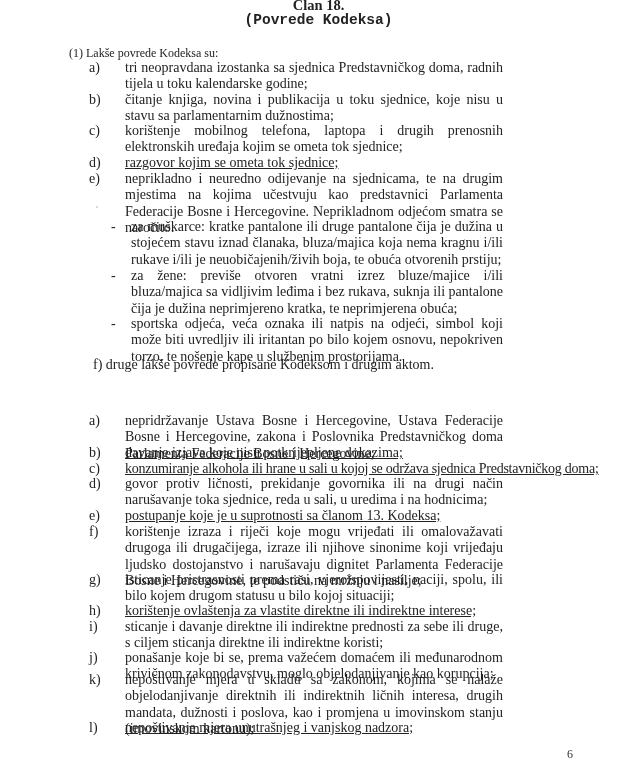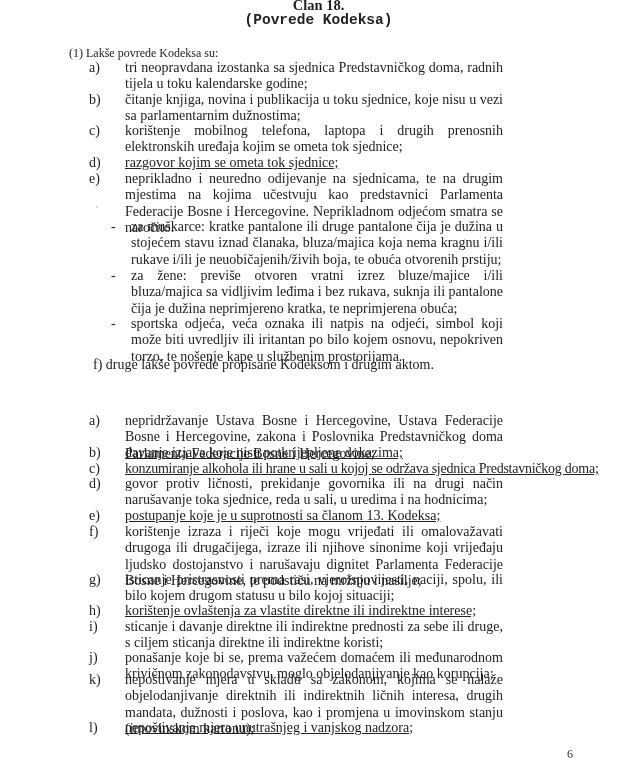--- a/index.html
+++ b/index.html
@@ -43,21 +43,21 @@
   <div class="heading h2">(Povrede Kodeksa)</div>
 
   <div class="section-title" style="top:45px">(1) Lakše povrede Kodeksa su:</div>
 
   <div class="item" style="top:60px">
     <span class="lbl">a)</span>
     <div class="txt">tri neopravdana izostanka sa sjednica Predstavničkog doma, radnih tijela u toku kalendarske godine;</div>
   </div>
   <div class="item" style="top:92px">
     <span class="lbl">b)</span>
-    <div class="txt">čitanje knjiga, novina i publikacija u toku sjednice, koje nisu u vezi sa parlamentarnim dužnostima;</div>
+    <div class="txt">čitanje knjiga, novina i publikacija u toku sjednice, koje nisu u stavu sa parlamentarnim dužnostima;</div>
   </div>
   <div class="item" style="top:123px">
     <span class="lbl">c)</span>
     <div class="txt">korištenje mobilnog telefona, laptopa i drugih prenosnih elektronskih uređaja kojim se ometa tok sjednice;</div>
   </div>
   <div class="item nojust" style="top:155px">
     <span class="lbl">d)</span>
     <div class="txt">razgovor kojim se ometa tok sjednice;</div>
   </div>
   <div class="item" style="top:171px">

